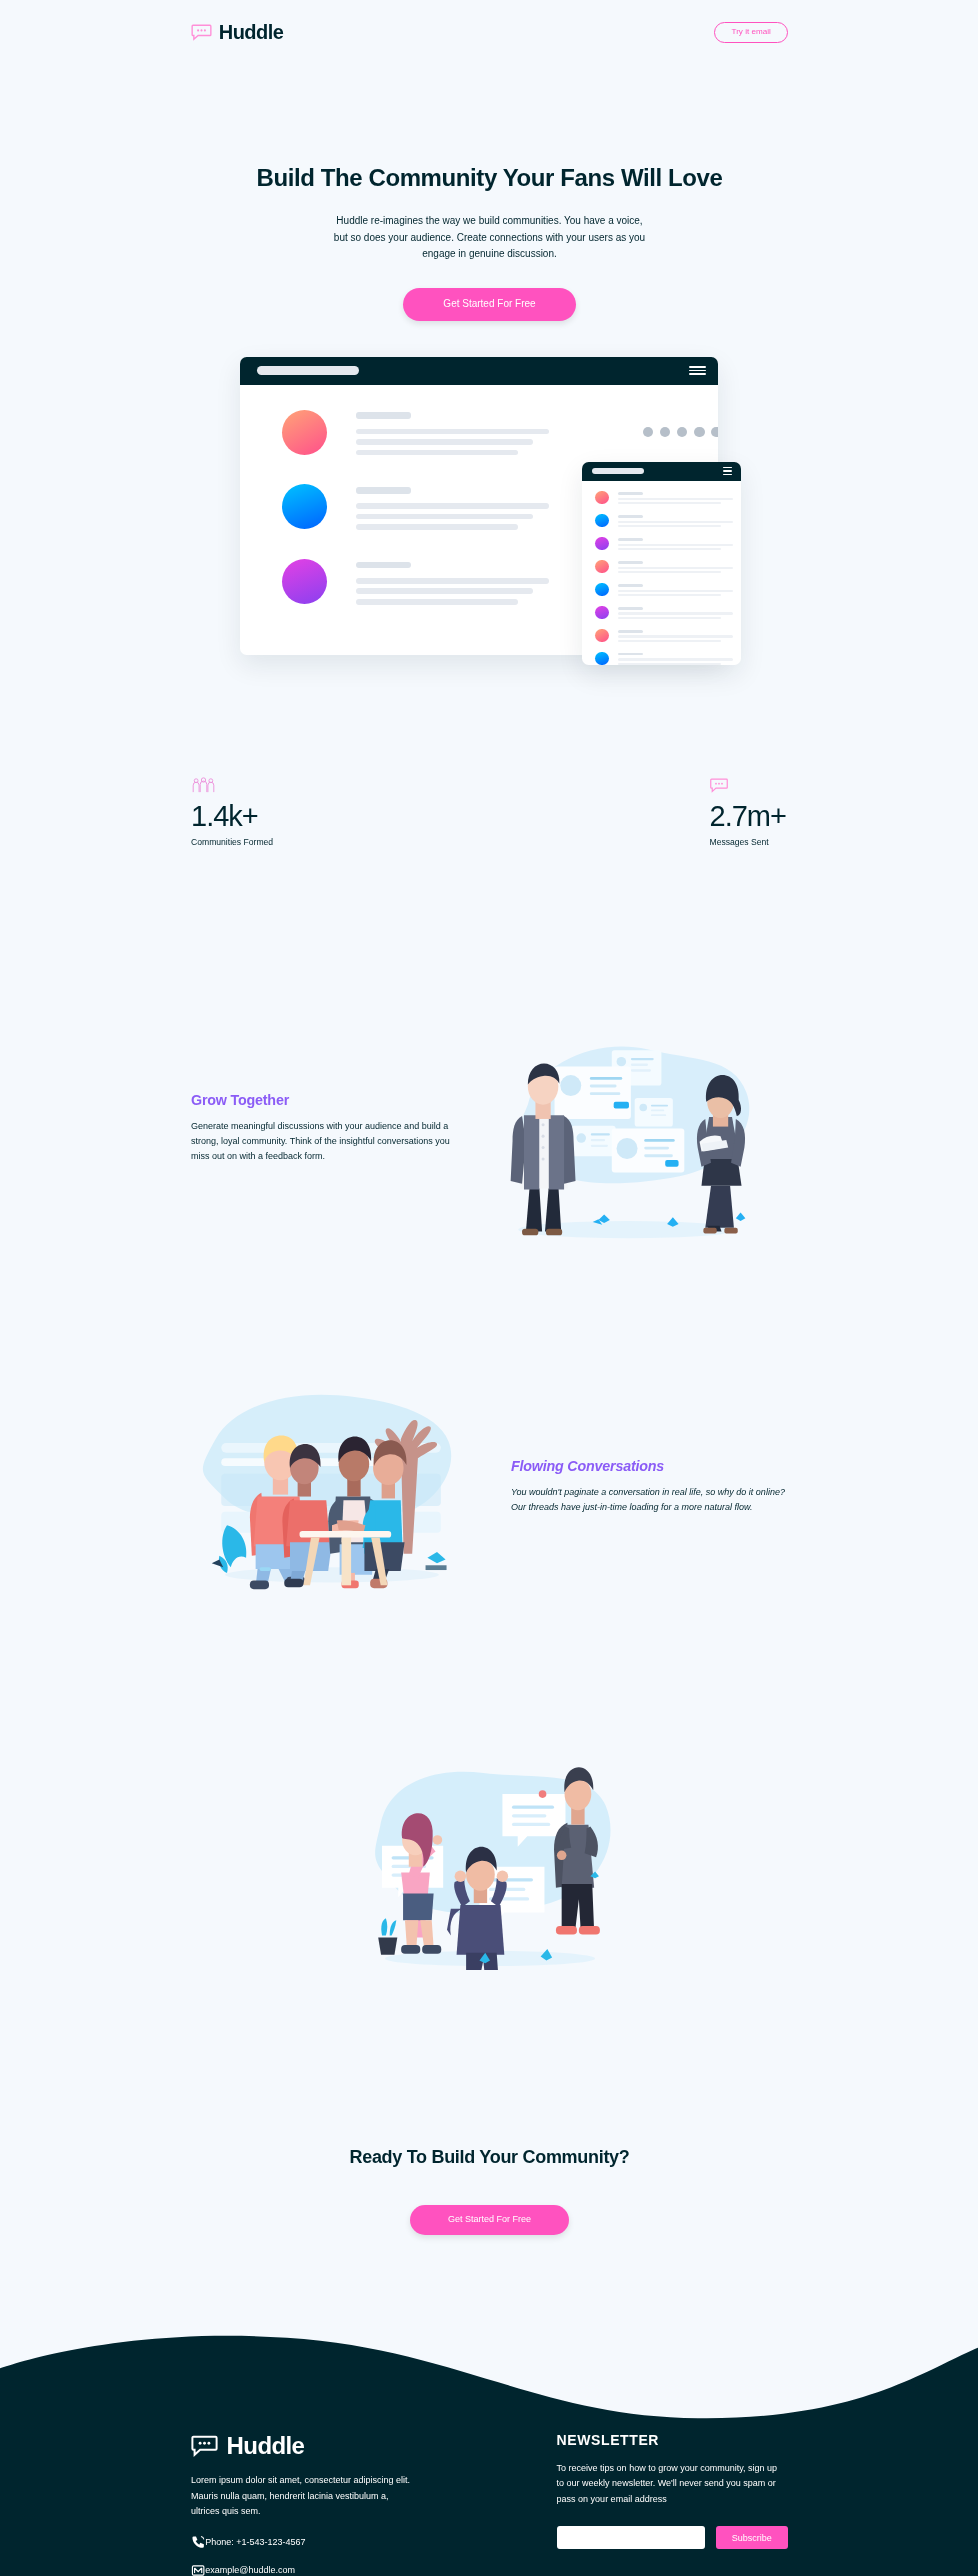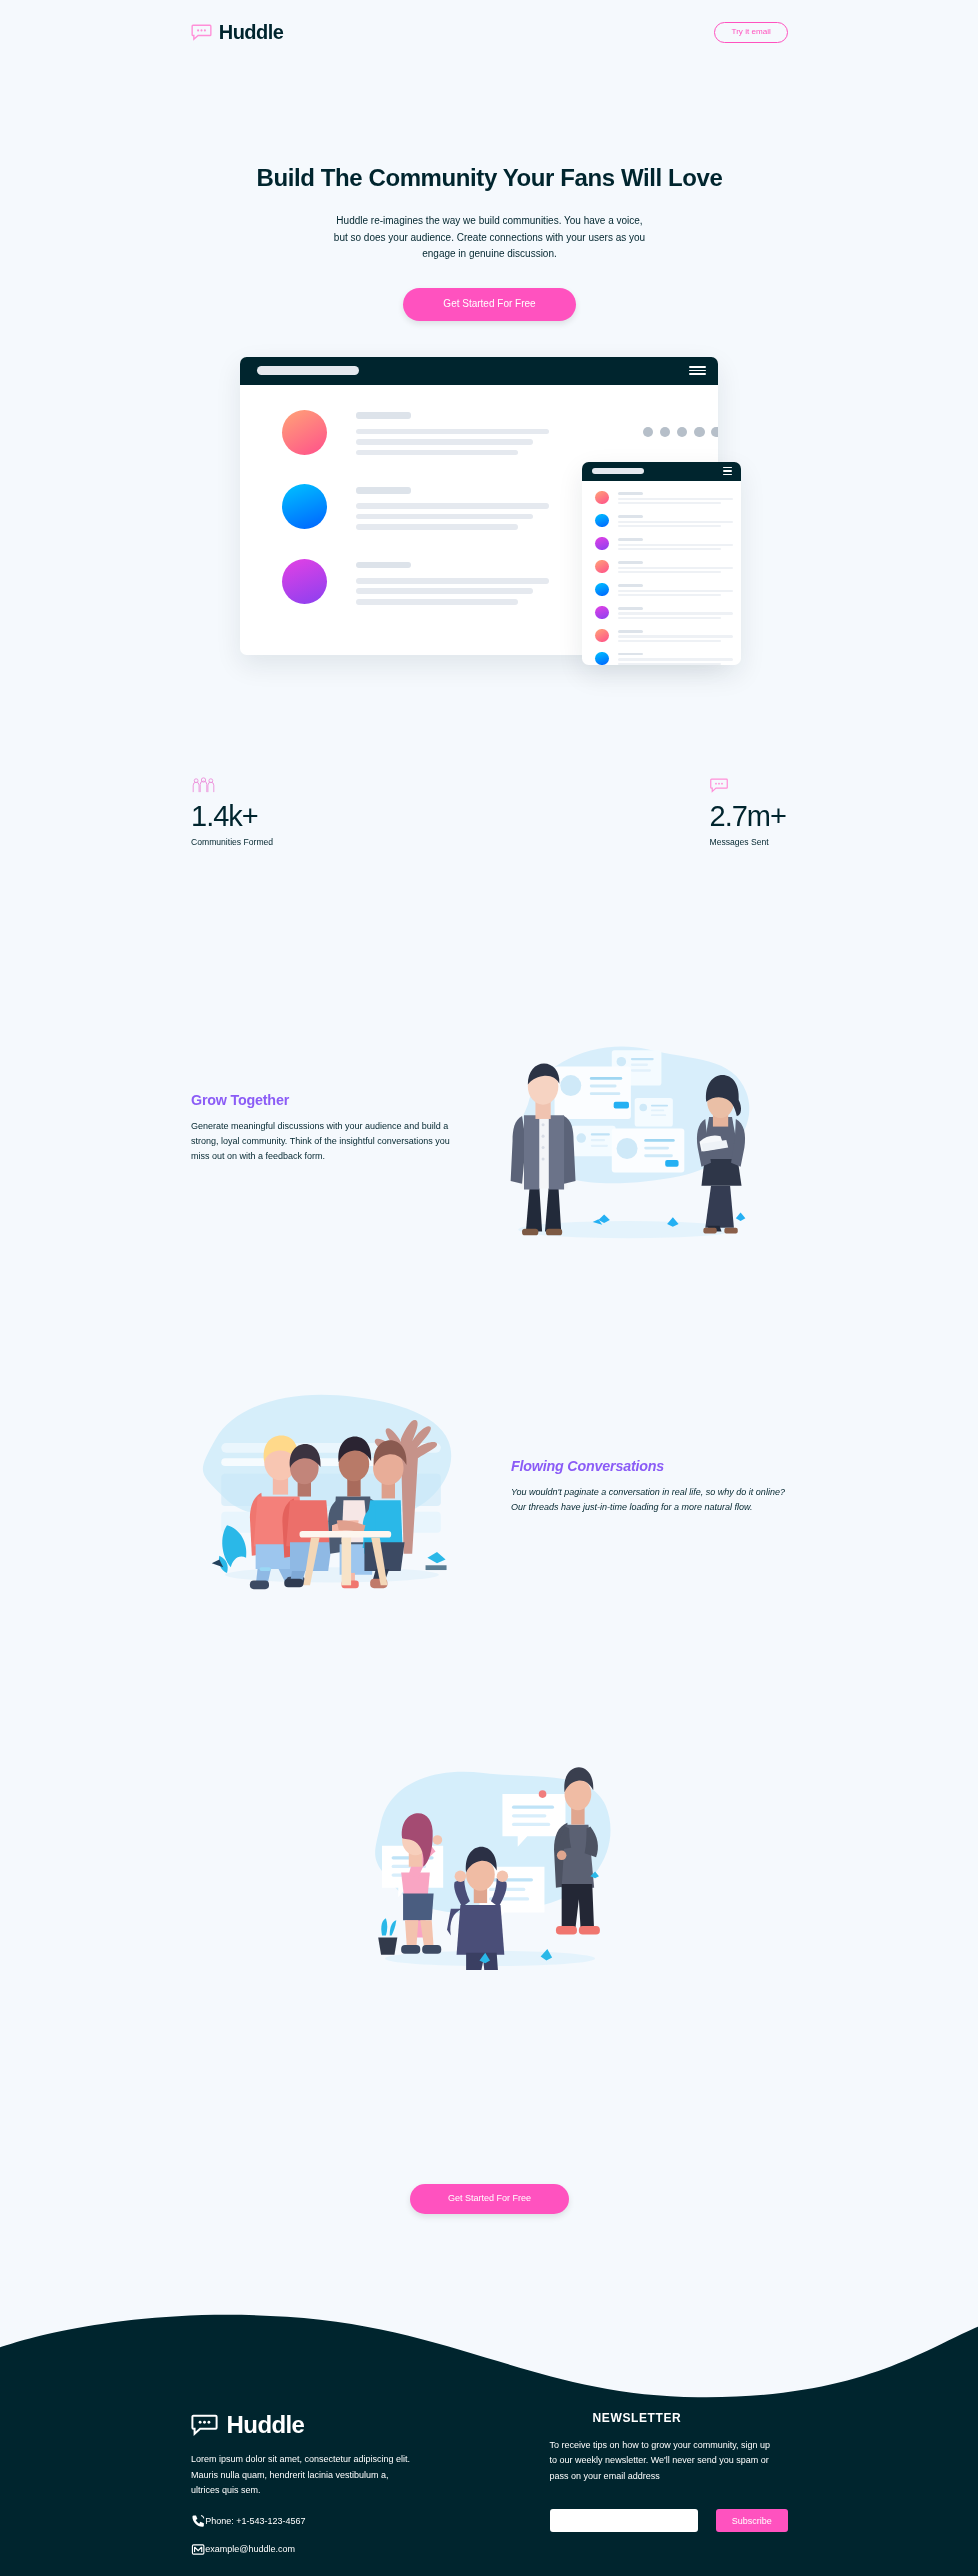--- a/index.html
+++ b/index.html
@@ -139,23 +139,23 @@
   
   .wave { display:block; width:979px; margin-top: 17px; }
   .footer { background:#00252e; color:#ffffff; padding: 7.6px 191px 32.5px; display:flex; }
   .f-left { width: 306px; }
   .f-logo { display:flex; align-items:center; gap: 8.6px; margin-bottom: 13.4px; }
   .f-logo-text { font-size: 24px; font-weight: 700; letter-spacing:-0.6px; color:#fff; }
   .f-desc { font-size: 9px; line-height: 1.75; width: 220px; color:#ffffff; }
   .f-contact { margin-top: 14.3px; display:flex; align-items:center; gap: 0; }
   .f-contact span { font-size: 9px; }
   .f-right { margin-left: 96px; width: 258px; }
-  .f-right h3 { font-size: 12px; font-weight: 700; letter-spacing: 0.6px; margin-left: 43px; }
+  .f-right h3 { font-size: 14px; font-weight: 700; letter-spacing: 0.6px; }
   .f-right p { font-size: 9px; line-height: 1.72; margin-top: 13.4px; width: 225px; }
-  .sub-row { display:flex; gap: 18px; margin-top: 25px; align-items:center;border-radius:11px; }
+  .sub-row { display:flex; gap: 11px; margin-top: 19px; align-items:center;border-radius:11px; }
   .sub-input {
     width: 148px; height: 23px; border-radius: 2.9px; border: none;
     background: #ffffff; padding: 0 7.6px; font-size: 9px;
     font-family: "Liberation Sans", sans-serif; color:#00252e;
   }
   .sub-btn {
     background: #ff52bf; color:#fff; border:none; border-radius:2.9px;
     height: 23px; padding: 0 16.2px; font-size: 9px; cursor:pointer;
     font-family: "Liberation Sans", sans-serif;
   }
@@ -573,20 +573,21 @@
           <path d="M30 214c0-10 3-15 7-16-1 7-3 12-5 16z" fill="#2ab8e8"></path>
         </g>
         <path d="M124 240l6-8 5 8-5 3z" fill="#2ab8e8"></path>
         <path d="M188 236l7-8 5 9-6 3z" fill="#2ab8e8"></path>
         <path d="M240 152l5-5 4 5-4 2z" fill="#2ab8e8"></path>
       </svg>
     </div>
   </div>
 
   <div class="cta">
+    <h2>Ready To Build Your Community?</h2>
     <br>
     <button class="btn-pink">Get Started For Free</button>
   </div>
 
   <svg class="wave" viewBox="0 0 1024 120" preserveAspectRatio="none" height="115">
     <path d="M0 62C0 62 120 18 300 30c180 12 260 82 430 84 170 2 240-52 294-74v80H0z" fill="#00252e"></path>
   </svg>
 
   <div class="footer">
     <div class="f-left">

